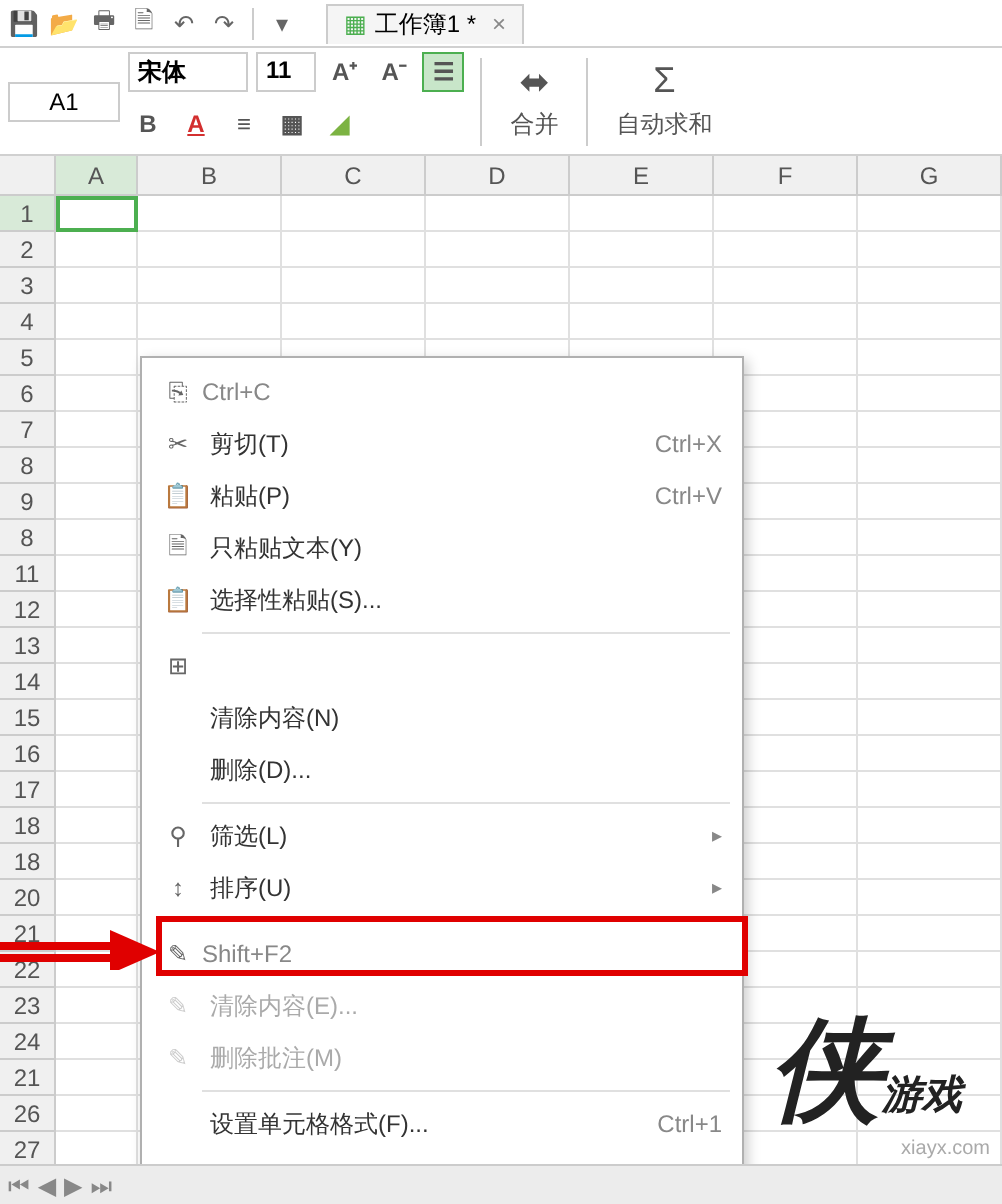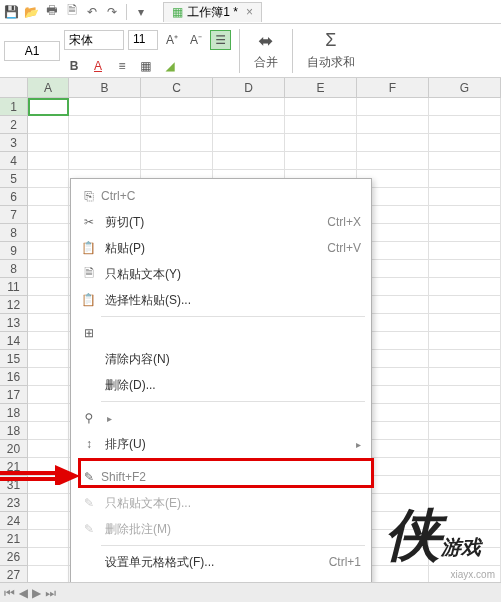--- a/index.html
+++ b/index.html
@@ -6,21 +6,21 @@
 body { background: #fff; width: 501px; height: 602px; overflow: hidden; position: relative; }
 .qat { height: 24px; background: #fff; border-bottom: 1px solid #d0d0d0; display: flex; align-items: center; padding: 0 4px; gap: 4px; }
 .qat-icon { width: 16px; height: 16px; display: flex; align-items: center; justify-content: center; color: #666; }
 .qat-sep { width: 1px; height: 16px; background: #ccc; margin: 0 2px; }
 .tab { display: flex; align-items: center; background: #f5f5f5; border: 1px solid #ccc; border-bottom: none; padding: 2px 8px; margin-left: 10px; height: 20px; }
 .tab-icon { color: #4caf50; margin-right: 4px; }
 .tab-close { margin-left: 8px; color: #888; cursor: pointer; }
 .toolbar { height: 54px; border-bottom: 1px solid #d0d0d0; display: flex; align-items: center; padding: 2px 4px; gap: 4px; }
 .namebox { width: 56px; height: 20px; border: 1px solid #ccc; text-align: center; line-height: 18px; }
 .fmt-group { display: flex; flex-direction: column; gap: 2px; }
-.fmt-row { display: flex; align-items: flex-end; gap: 4px; height: 24px; }
+.fmt-row { display: flex; align-items: flex-start; gap: 4px; height: 24px; font-weight: bold; }
 .font-sel { border: 1px solid #ccc; padding: 1px 4px; height: 20px; }
 .btn { padding: 2px 4px; display: flex; align-items: center; justify-content: center; min-width: 20px; height: 20px; color: #555; }
 .btn.sel { background: #c8e6c9; border: 1px solid #4caf50; }
 .vsep { width: 1px; height: 44px; background: #ccc; margin: 0 4px; }
 .big-btn { display: flex; flex-direction: column; align-items: center; padding: 2px 6px; color: #555; }
 .big-btn-icon { font-size: 18px; height: 24px; }
 .grid-area { position: relative; height: 504px; }
 .col-headers { display: flex; height: 20px; border-bottom: 1px solid #ccc; }
 .corner { width: 28px; border-right: 1px solid #ccc; background: #f0f0f0; }
 .col-h { border-right: 1px solid #ccc; background: #f0f0f0; text-align: center; line-height: 20px; color: #555; }
@@ -316,21 +316,21 @@
         <div class="row-h">21</div>
         <div class="cell" style="width: 41px;"></div>
         <div class="cell" style="width: 72px;"></div>
         <div class="cell" style="width: 72px;"></div>
         <div class="cell" style="width: 72px;"></div>
         <div class="cell" style="width: 72px;"></div>
         <div class="cell" style="width: 72px;"></div>
         <div class="cell" style="width: 72px;"></div>
       </div>
       <div class="row">
-        <div class="row-h">31</div>
+        <div class="row-h">22</div>
         <div class="cell" style="width: 41px;"></div>
         <div class="cell" style="width: 72px;"></div>
         <div class="cell" style="width: 72px;"></div>
         <div class="cell" style="width: 72px;"></div>
         <div class="cell" style="width: 72px;"></div>
         <div class="cell" style="width: 72px;"></div>
         <div class="cell" style="width: 72px;"></div>
       </div>
       <div class="row">
         <div class="row-h">23</div>
@@ -416,35 +416,36 @@
         <span class="ctx-icon"></span>
         <span class="ctx-label">清除内容(N)</span>
       </div>
       <div class="ctx-item">
         <span class="ctx-icon"></span>
         <span class="ctx-label">删除(D)...</span>
       </div>
       <div class="ctx-sep"></div>
       <div class="ctx-item">
         <span class="ctx-icon">⚲</span>
+        <span class="ctx-label">筛选(L)</span>
         <span class="ctx-arrow">▸</span>
       </div>
       <div class="ctx-item">
         <span class="ctx-icon">↕</span>
         <span class="ctx-label">排序(U)</span>
         <span class="ctx-arrow">▸</span>
       </div>
       <div class="ctx-sep"></div>
       <div class="ctx-item">
         <span class="ctx-icon">✎</span>
         <span class="ctx-shortcut">Shift+F2</span>
       </div>
       <div class="ctx-item disabled">
         <span class="ctx-icon">✎</span>
-        <span class="ctx-label">只粘贴文本(E)...</span>
+        <span class="ctx-label">清除内容(E)...</span>
       </div>
       <div class="ctx-item disabled">
         <span class="ctx-icon">✎</span>
         <span class="ctx-label">删除批注(M)</span>
       </div>
       <div class="ctx-sep"></div>
       <div class="ctx-item">
         <span class="ctx-icon"></span>
         <span class="ctx-label">设置单元格格式(F)...</span>
         <span class="ctx-shortcut">Ctrl+1</span>

